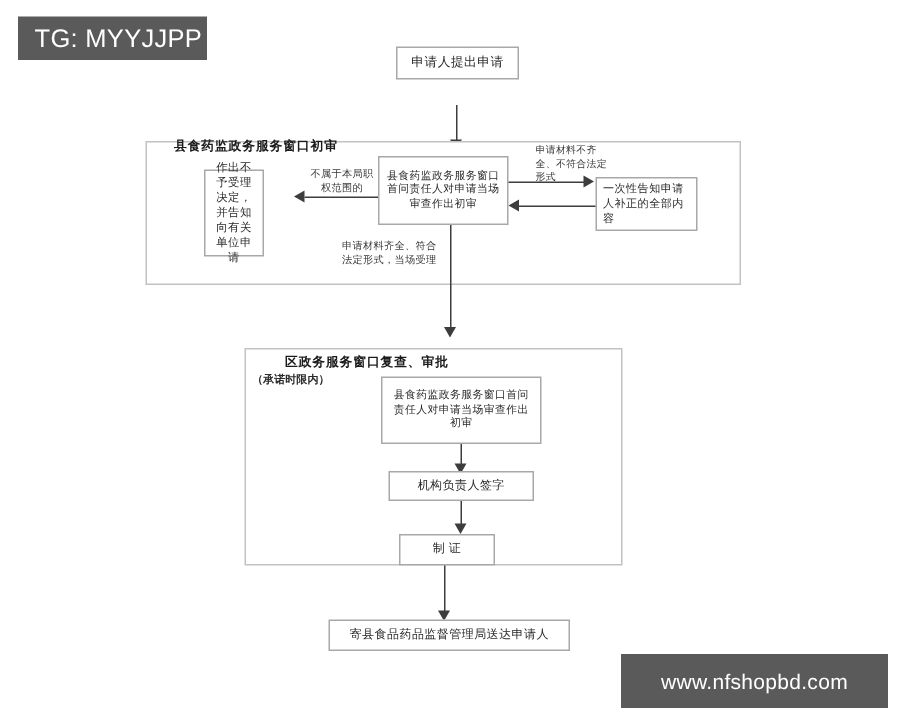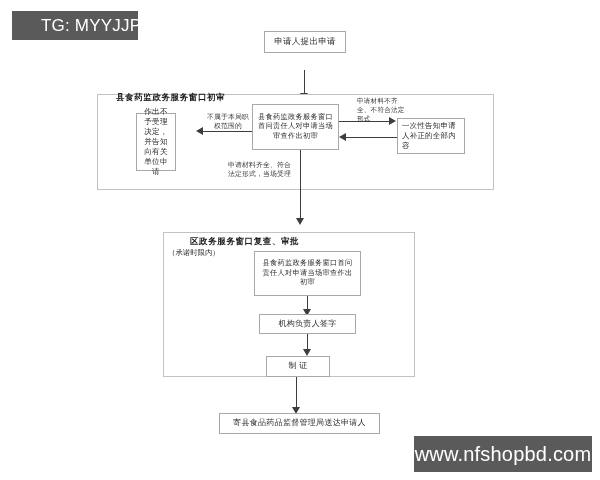--- a/index.html
+++ b/index.html
@@ -34,29 +34,29 @@
     letter-spacing: 0.2px;
     white-space: nowrap;
   }
   .wm-tag {
     left: 12px;
     top: 11px;
     width: 126px;
     height: 29px;
     font-size: 17px;
     justify-content: flex-start;
-    padding-left: 29px;
+    padding-left: 11px;
     box-sizing: border-box;
   }
   .wm-url {
     left: 414px;
     top: 436px;
     width: 178px;
     height: 36px;
-    font-size: 20px;
+    font-size: 14px;
   }
 
   
   .node {
     position: absolute;
     border: 1px solid #a8a8a8;
     background: #ffffff;
     box-sizing: border-box;
     display: flex;
     flex-direction: column;
@@ -169,21 +169,21 @@
 
   <div class="label" style="left:228px; top:160px; width:66px; font-size:6.8px; text-align:left;">申请材料齐全、符合法定形式，当场受理</div>
 
   <div class="vline" style="left:300px; top:150px; width:1px; height:71px;"></div>
   <div class="arrow-down" style="left:296px; top:218px;"></div>
 
   <div class="section" style="left:163px; top:232px; width:252px; height:145px;"></div>
 
   <div class="section-title" style="left:190px; top:236px; font-size:8.5px;">区政务服务窗口复查、审批</div>
 
-  <div class="section-sub" style="left:168px; top:248px; font-size:7.4px;">（承诺时限内）</div>
+  <div class="section-sub" style="left:168px; top:248px; font-size:7.4px;font-weight:bold;">（承诺时限内）</div>
 
   <div class="node" style="left:254px; top:251px; width:107px; height:45px; font-size:7.2px;">
     <span style="padding:0 6px;">县食药监政务服务窗口首问责任人对申请当场审查作出初审</span>
   </div>
 
   <div class="vline" style="left:307px; top:296px; width:1px; height:16px;"></div>
   <div class="arrow-down" style="left:303px; top:309px;"></div>
 
   <div class="node" style="left:259px; top:314px; width:97px; height:20px; font-size:8px;">
     <span>机构负责人签字</span>

